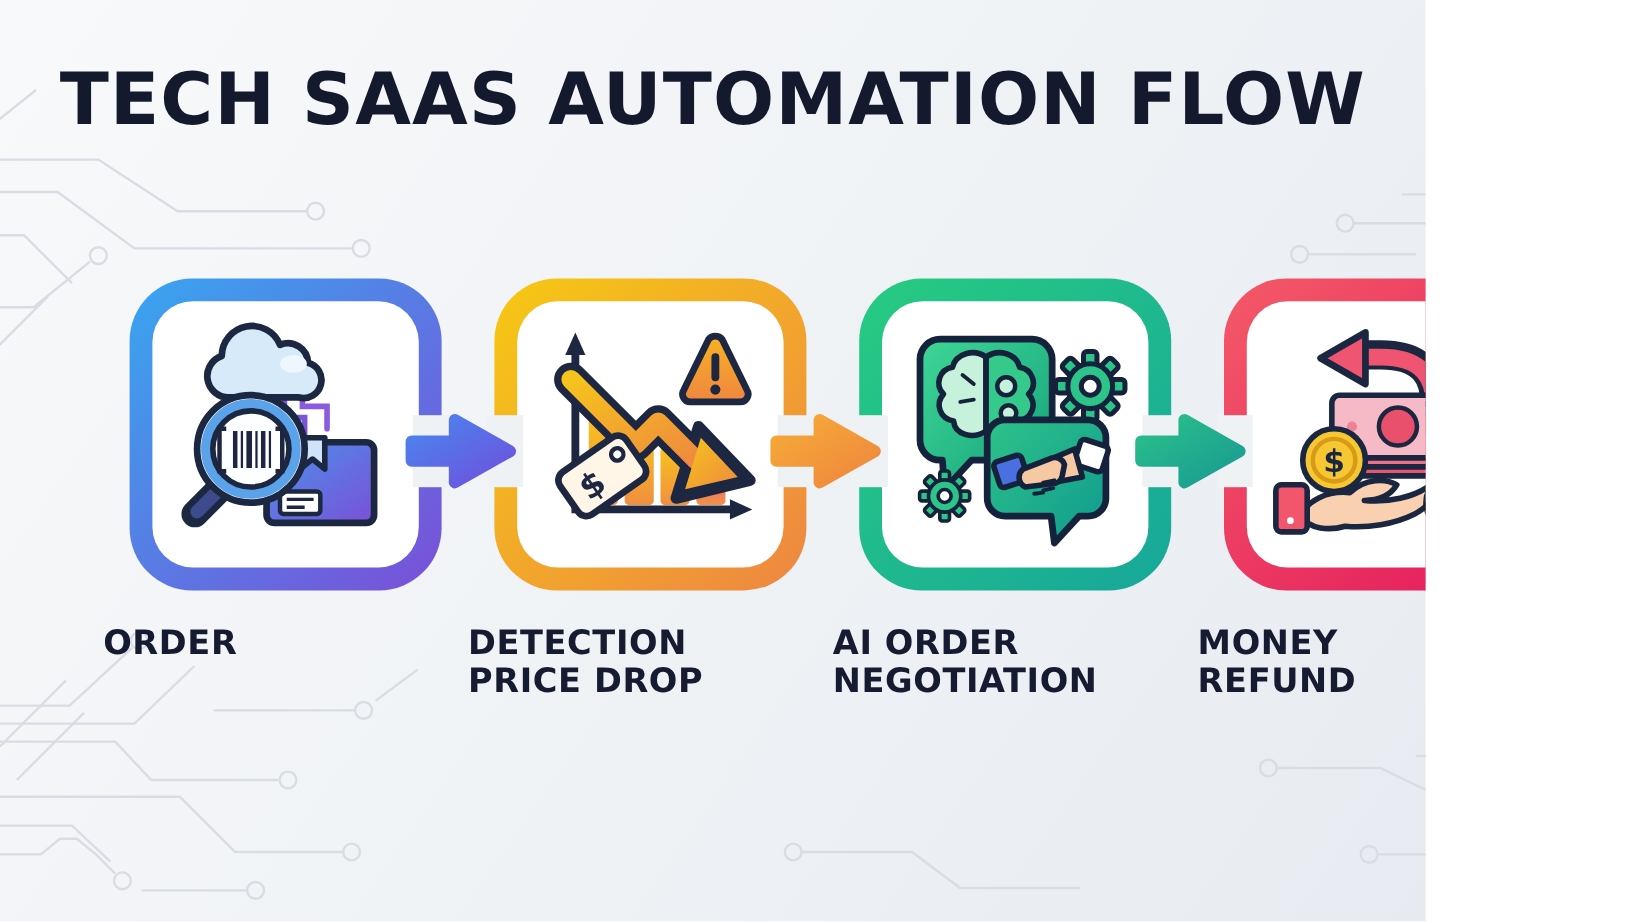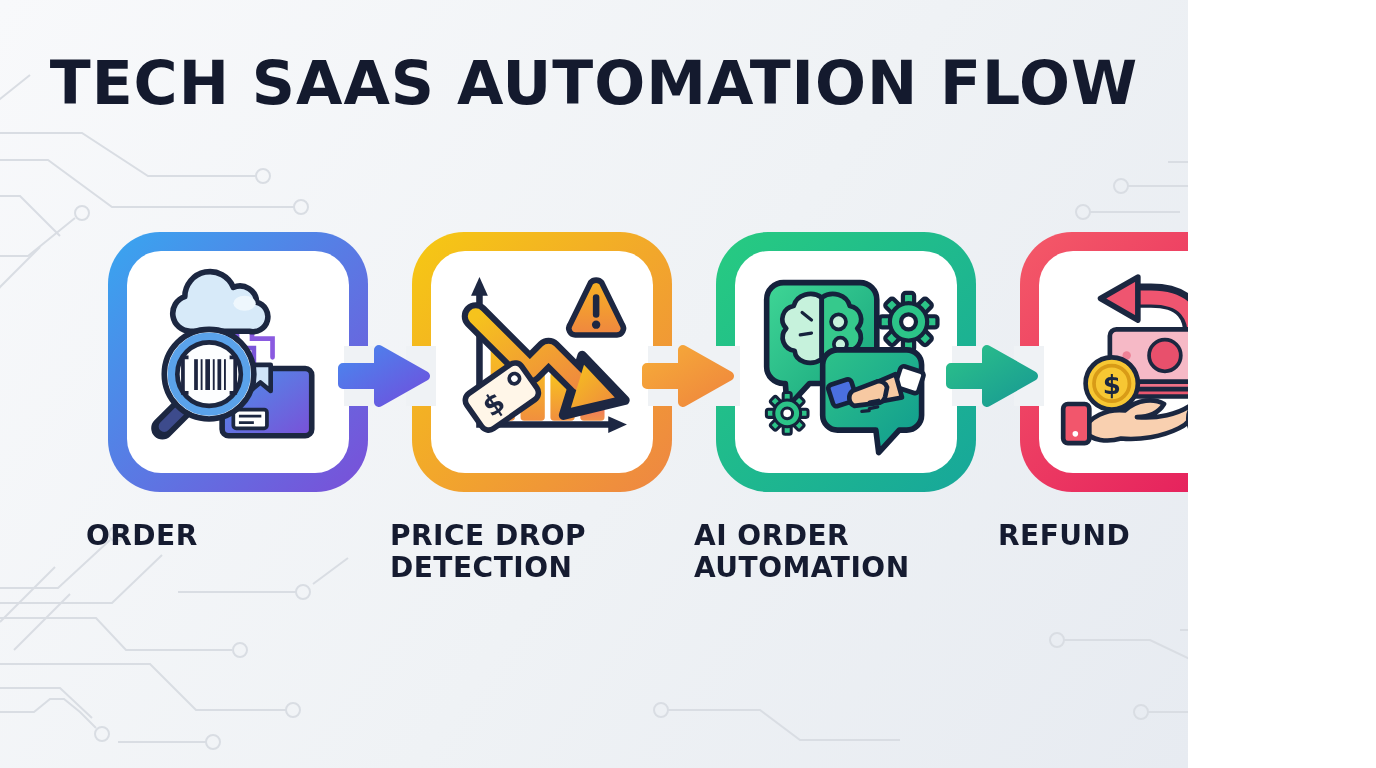--- a/index.html
+++ b/index.html
@@ -316,24 +316,25 @@
           <stop offset="1" stop-color="#189a93"></stop>
     </linearGradient>
       </defs>
     <path d="M8 30 H44 V12 L90 38 L44 64 V46 H8 Z" fill="url(#ag2)" stroke="url(#ag2)" stroke-width="10" stroke-linejoin="round"></path>
   </svg>
 
   <div class="label l1">
     <span>ORDER</span>
   </div>
   <div class="label l2">
+    <span>DETECTION</span>
     <span>PRICE DROP</span>
-    <span>DETECTION</span>
   </div>
   <div class="label l3">
     <span>AI ORDER</span>
-    <span>AUTOMATION</span>
+    <span>NEGOTIATION</span>
   </div>
   <div class="label l4">
+    <span>MONEY</span>
     <span>REFUND</span>
   </div>
 
 </div>
 
 </body></html>

